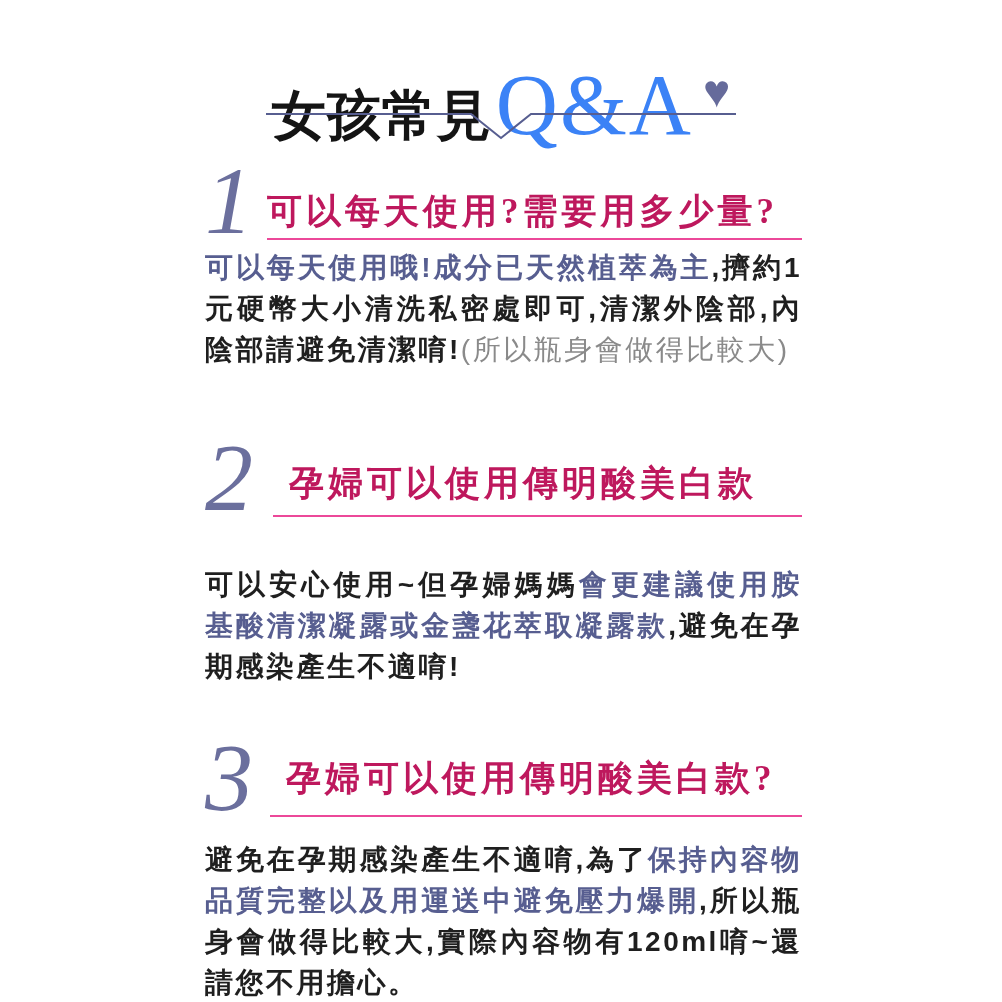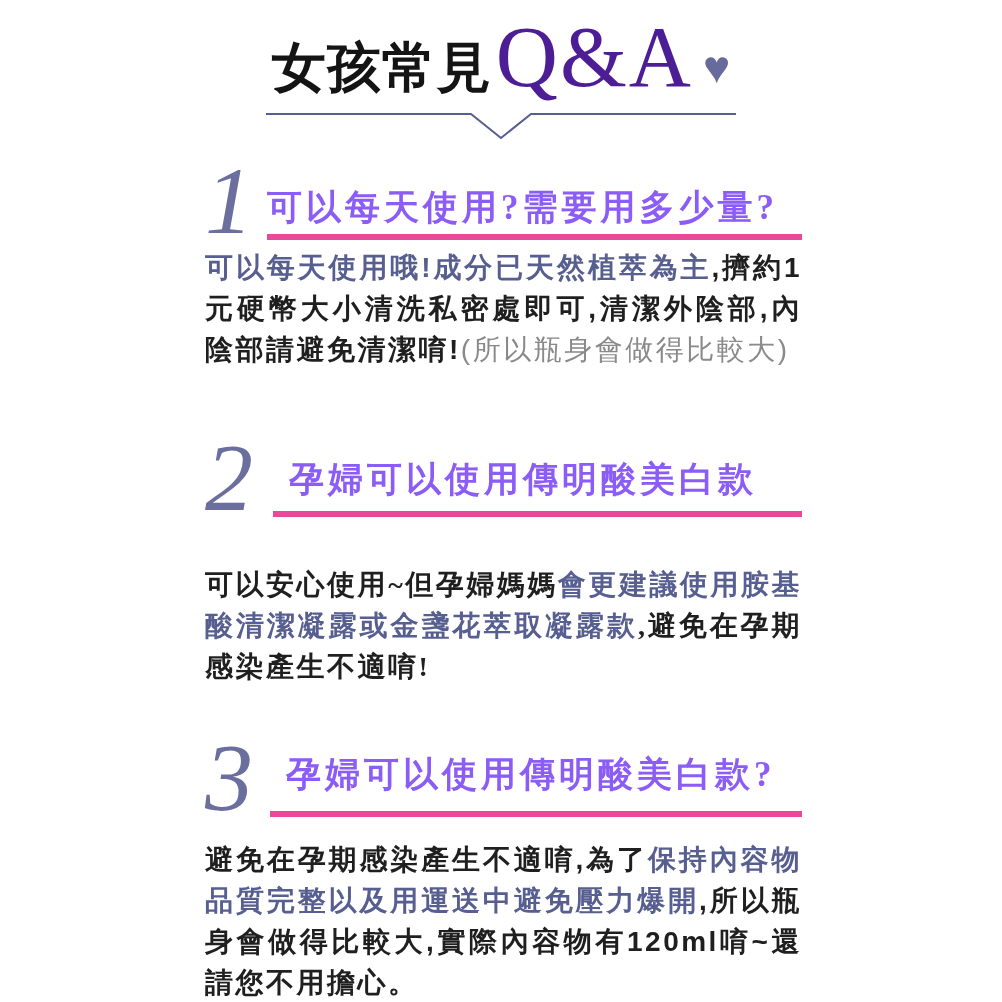--- a/index.html
+++ b/index.html
@@ -28,22 +28,23 @@
     font-size: 54px;
     letter-spacing: 1px;
     color: #141414;
   }
   .title-latin {
     font-family: "Liberation Serif", "DejaVu Serif", serif;
     font-weight: 500;
     font-size: 86px;
     line-height: 1.1;
     letter-spacing: 2px;
-    color: #4c1d95;
+    color: #3b82f6;
     margin-left: 4px;
+    margin-top: 48px;
   }
   .heart {
     align-self: center;
     position: relative;
     top: 10px;
     margin-left: 10px;
     font-size: 46px;
     line-height: 1;
     color: #666b9b;
   }
@@ -69,22 +70,22 @@
     font-family: "Liberation Serif", "DejaVu Serif", serif;
     font-style: italic;
     font-weight: 400;
     font-size: 96px;
     line-height: 0.8;
     color: #6b6f9d;
     flex: 0 0 auto;
   }
   .qa-q {
     flex: 1 1 auto;
-    border-bottom: 6px solid #ec4899;
-    color: #8b5cf6;
+    border-bottom: 2px solid #ec4899;
+    color: #be185d;
     font-family: "Liberation Serif", "DejaVu Serif", serif;
     font-weight: 700;
   }
   .q-line {
     font-size: 35px;
     line-height: 50px;
     letter-spacing: 4px;
     white-space: nowrap;
   }
   #head-1 { top: 163px; }
@@ -109,21 +110,21 @@
     width: 597px;
     font-family: "Liberation Sans", "DejaVu Sans", sans-serif;
     font-weight: 700;
     font-size: 28px;
     line-height: 41px;
     letter-spacing: 2.5px;
     text-align: justify;
     color: #1f1f1f;
   }
   #answer-1 { top: 247px; }
-  #answer-2 { top: 564px; font-family: Liberation Serif, serif; }
+  #answer-2 { top: 564px; }
   #answer-3 { top: 839px; }
 
   .seg-accent { color: #575e90; margin-top: 36px; }
   .seg-dark   { color: #1f1f1f; }
   .seg-muted  { color: #8a8a8a; font-weight: 400; }
 </style>
 </head>
 <body>
 
 <div class="page">

